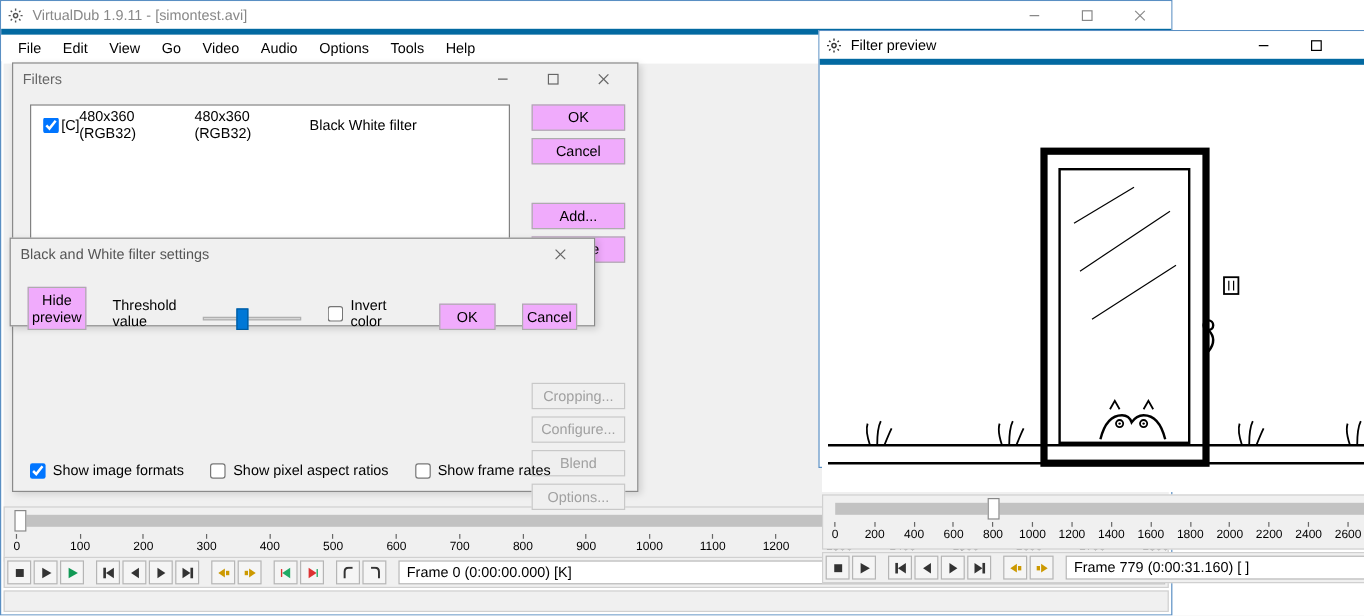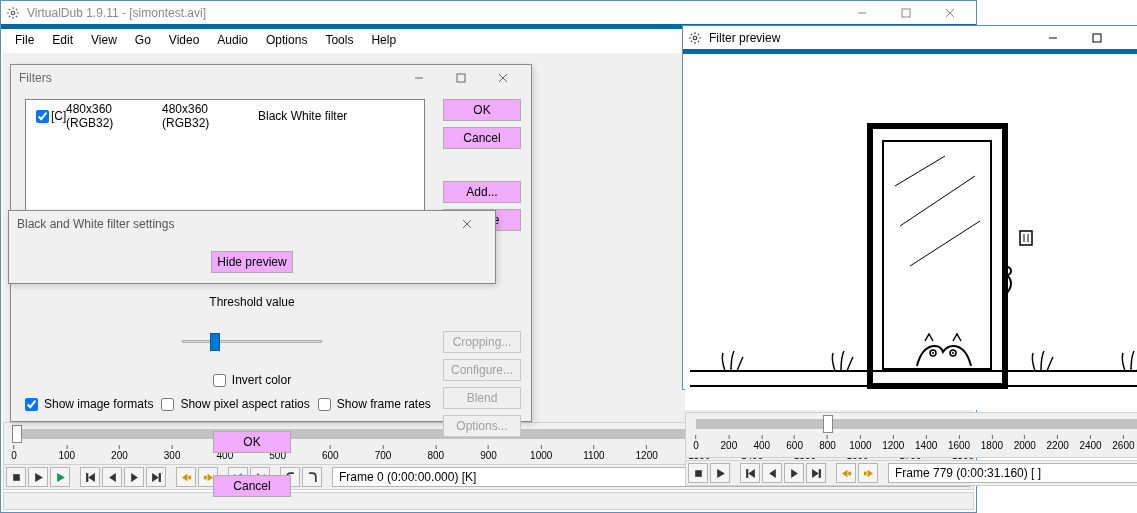--- a/index.html
+++ b/index.html
@@ -12,21 +12,21 @@
   .titlebar .title { flex: 1; }
   .titlebar .winbtns { display:flex; }
   .titlebar .winbtn { width: 44px; height: 28px; display:flex; align-items:center; justify-content:center; color:#000; }
   .titlebar.inactive .winbtn { color:#888; }
   .winbtn svg { width: 10px; height: 10px; }
 
   .menubar { display:flex; gap: 2px; padding: 2px 6px; background:#fff; }
   .menubar .menuitem { padding: 2px 8px; }
 
   
-  .dialog { position:absolute; background:#f0f0f0; border:1px solid #8a8a8a; box-shadow: 2px 2px 6px rgba(0,0,0,0.15); margin-top: 12px;}
+  .dialog { position:absolute; background:#f0f0f0; border:1px solid #8a8a8a; box-shadow: 2px 2px 6px rgba(0,0,0,0.15);}
   .dialog .dtitle { height:26px; display:flex; align-items:center; padding:0 8px; color:#666;}
   .dialog .dtitle .title { flex:1; }
   .dialog .dtitle .winbtns { display:flex; gap:2px;}
   .dialog .dtitle .dwinbtn { width:40px; height:22px; display:flex;align-items:center;justify-content:center; color:#666;}
 
   .btn { background:#f0abfc; border:1px solid #adadad; padding: 3px 0; width:78px; text-align:center; }
   .btncol { position:absolute; right:10px; top:34px; display:flex; flex-direction:column; gap:6px;}
   .btncol .gap { height: 20px; }
   .btncol .gap2 { height: 88px; }
   .btn.dis { color:#a0a0a0; border-color:#c8c8c8; background:#efefef;}
@@ -34,26 +34,26 @@
   .table { position:absolute; left:14px; top:34px; width:400px; height:160px; background:#fff; border:1px solid #828282;}
   .table-header { display:flex; background:#fff; border-bottom:1px solid #cfcfcf;}
   .th { border-right:1px solid #e0e0e0; padding:2px 6px; background:#fff; }
   .th:first-child{ width:30px;}
   .th.c1{ width:96px;} .th.c2{width:96px;} .th.c3{flex:1;}
   .table-row { display:flex; align-items:center; padding:2px 4px;}
   .table-row .cell { padding:0 6px;}
   .table-row .cell.c0{ width:30px; display:flex; align-items:center; gap:2px;}
   .table-row .cell.c1{ width:96px;} .table-row .cell.c2{width:96px;} .table-row .cell.c3{flex:1;}
 
-  .chkrow { position:absolute; left:14px; bottom:10px; display:flex; gap:8px; align-items:center;}
+  .chkrow { position:absolute; left:14px; bottom:10px; display:flex; gap:22px; align-items:center;}
   .chklabel { display:flex; align-items:center; gap:6px;}
   input[type=checkbox]{ width:13px; height:13px; margin:0;}
 
   
-  .bw .body { padding: 14px 14px; display:flex; align-items:center; gap:22px;flex-direction:column;}
+  .bw .body { padding: 14px 14px; display:flex; align-items:flex-end; gap:22px;}
   .bw .slider { width: 140px; position:relative; height:20px;}
   .bw .slider .track{ position:absolute; left:0; right:0; top:9px; height:3px; background:#d6d6d6; border:1px solid #b0b0b0;}
   .bw .slider .thumb{ position:absolute; top:2px; left:28px; width:10px; height:18px; background:#0078d7; border:1px solid #005a9e;}
 
   
   .ruler { position:relative; height:46px; background:#f0f0f0; border:1px solid #d0d0d0; margin: 0 2px;}
   .ruler .bar { position:absolute; left:10px; right:10px; top:6px; height:10px; background:#c2c2c2;}
   .ruler .thumb { position:absolute; top:2px; width:10px; height:18px; background:#fff; border:1px solid #888;}
   .ruler .ticks { position:absolute; left:10px; right:10px; top:22px; bottom:4px;}
   .ruler .tick { position:absolute; top:0; font-size:10px; transform:translateX(-50%); }

